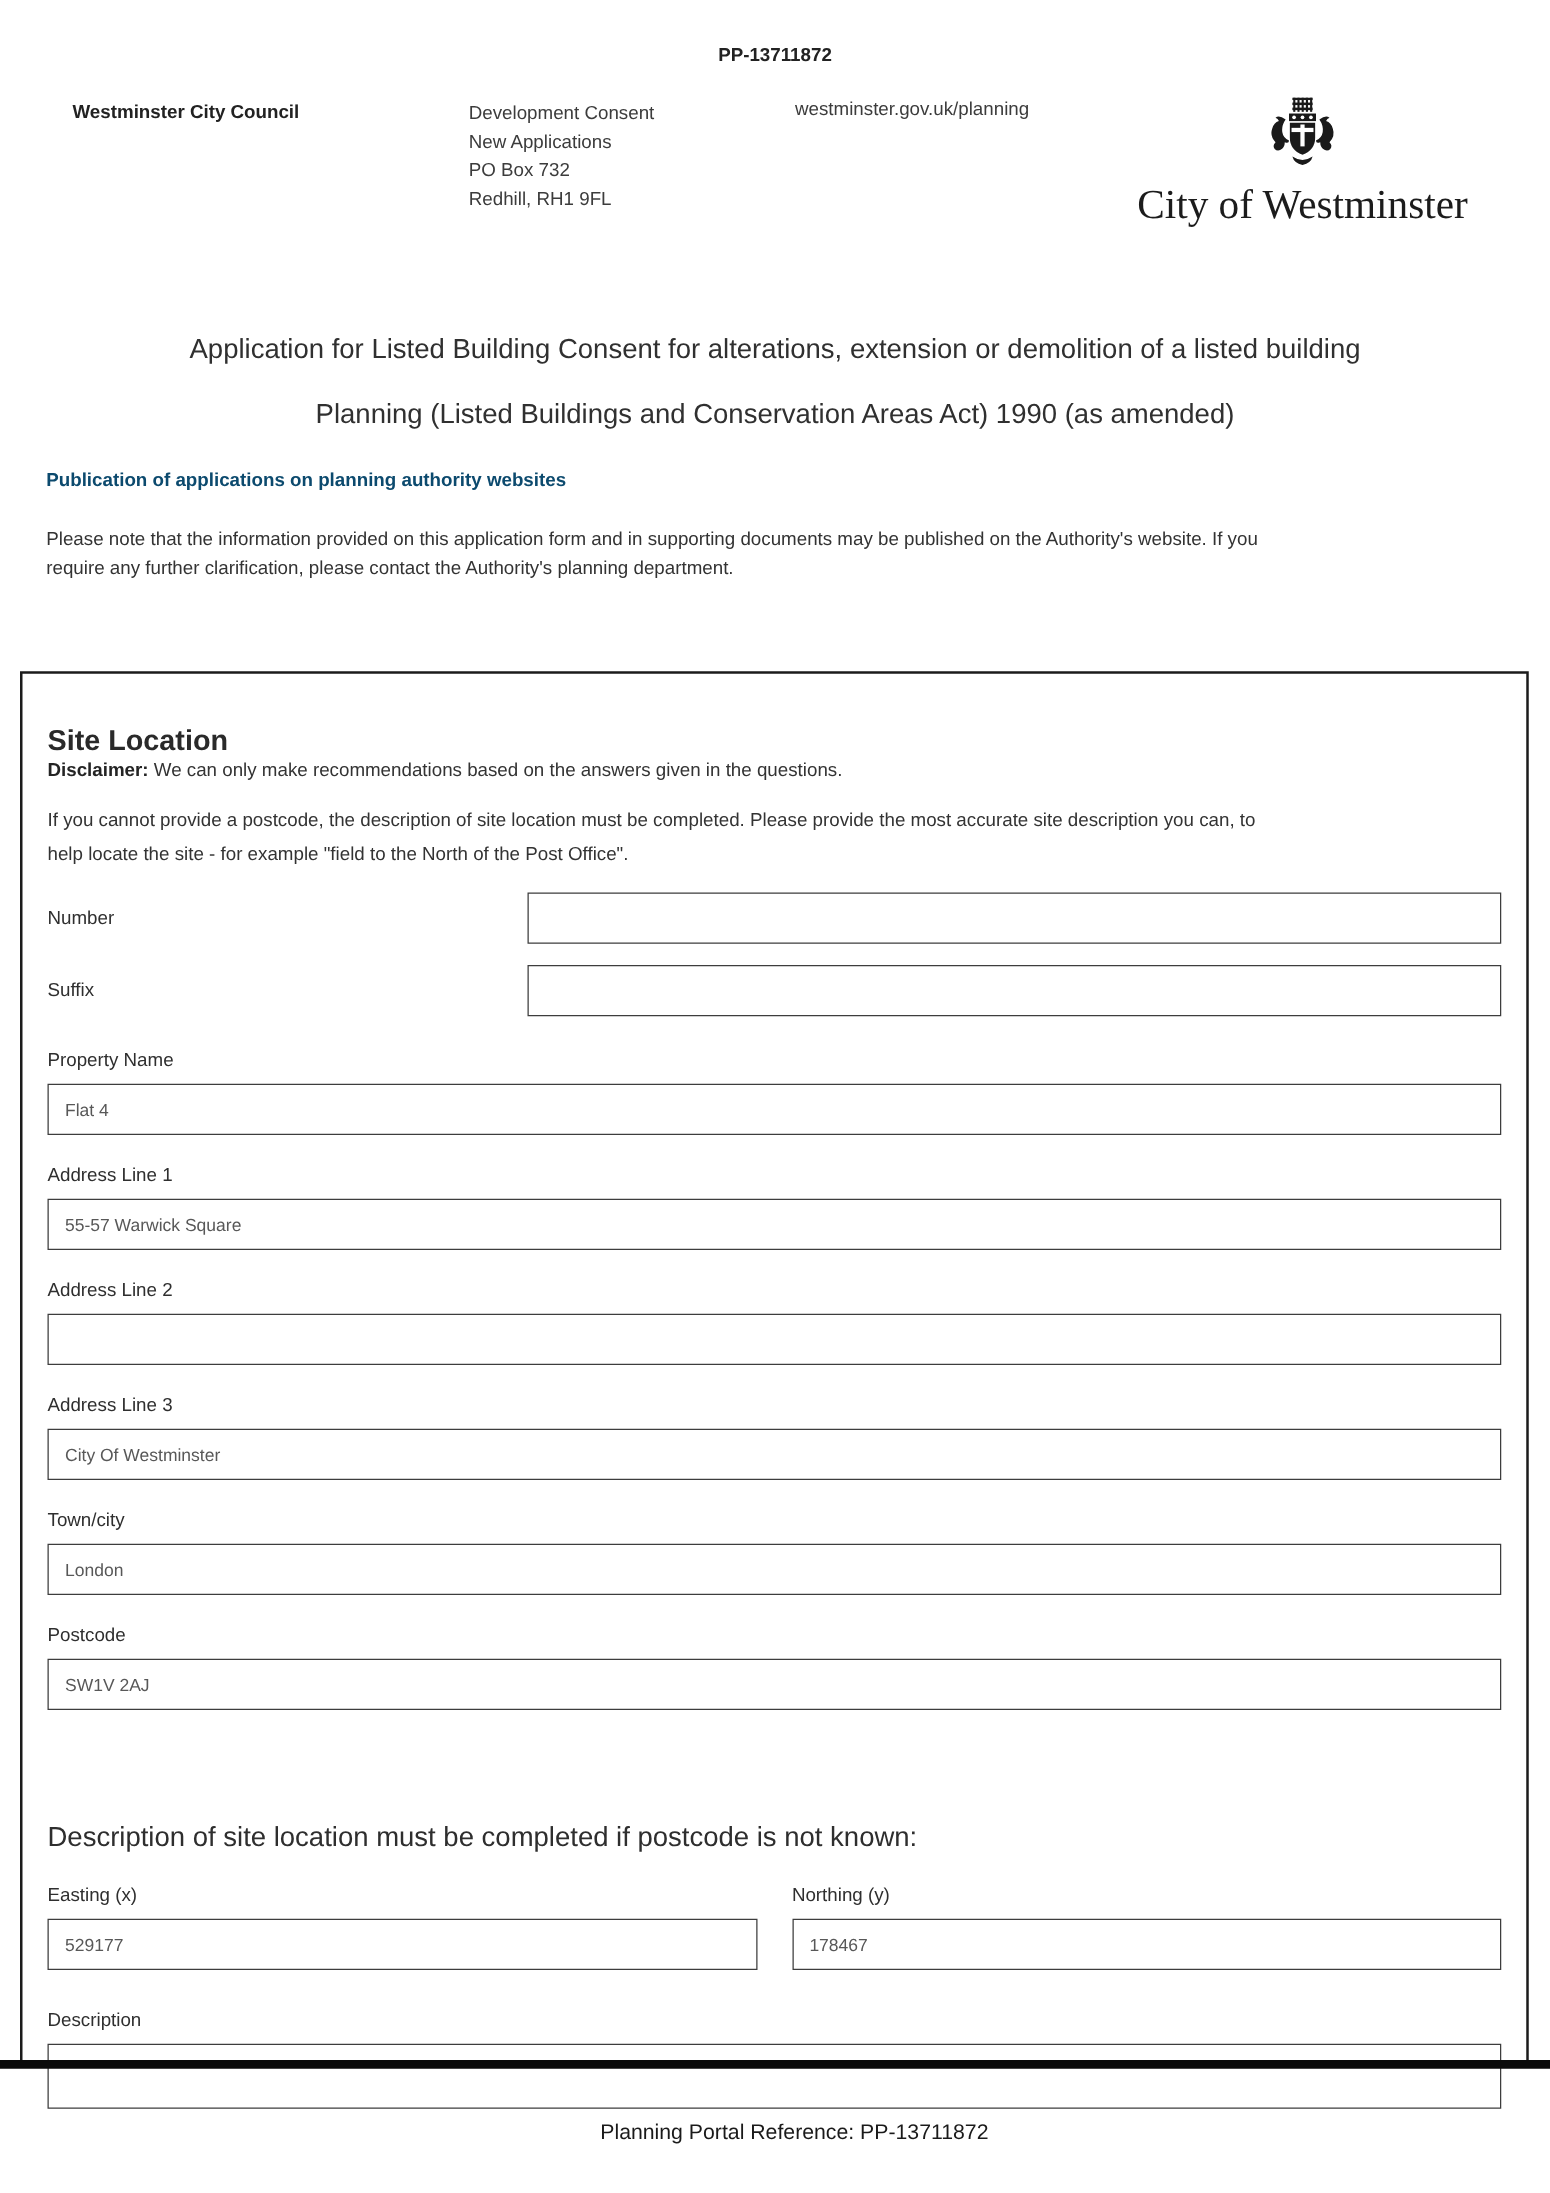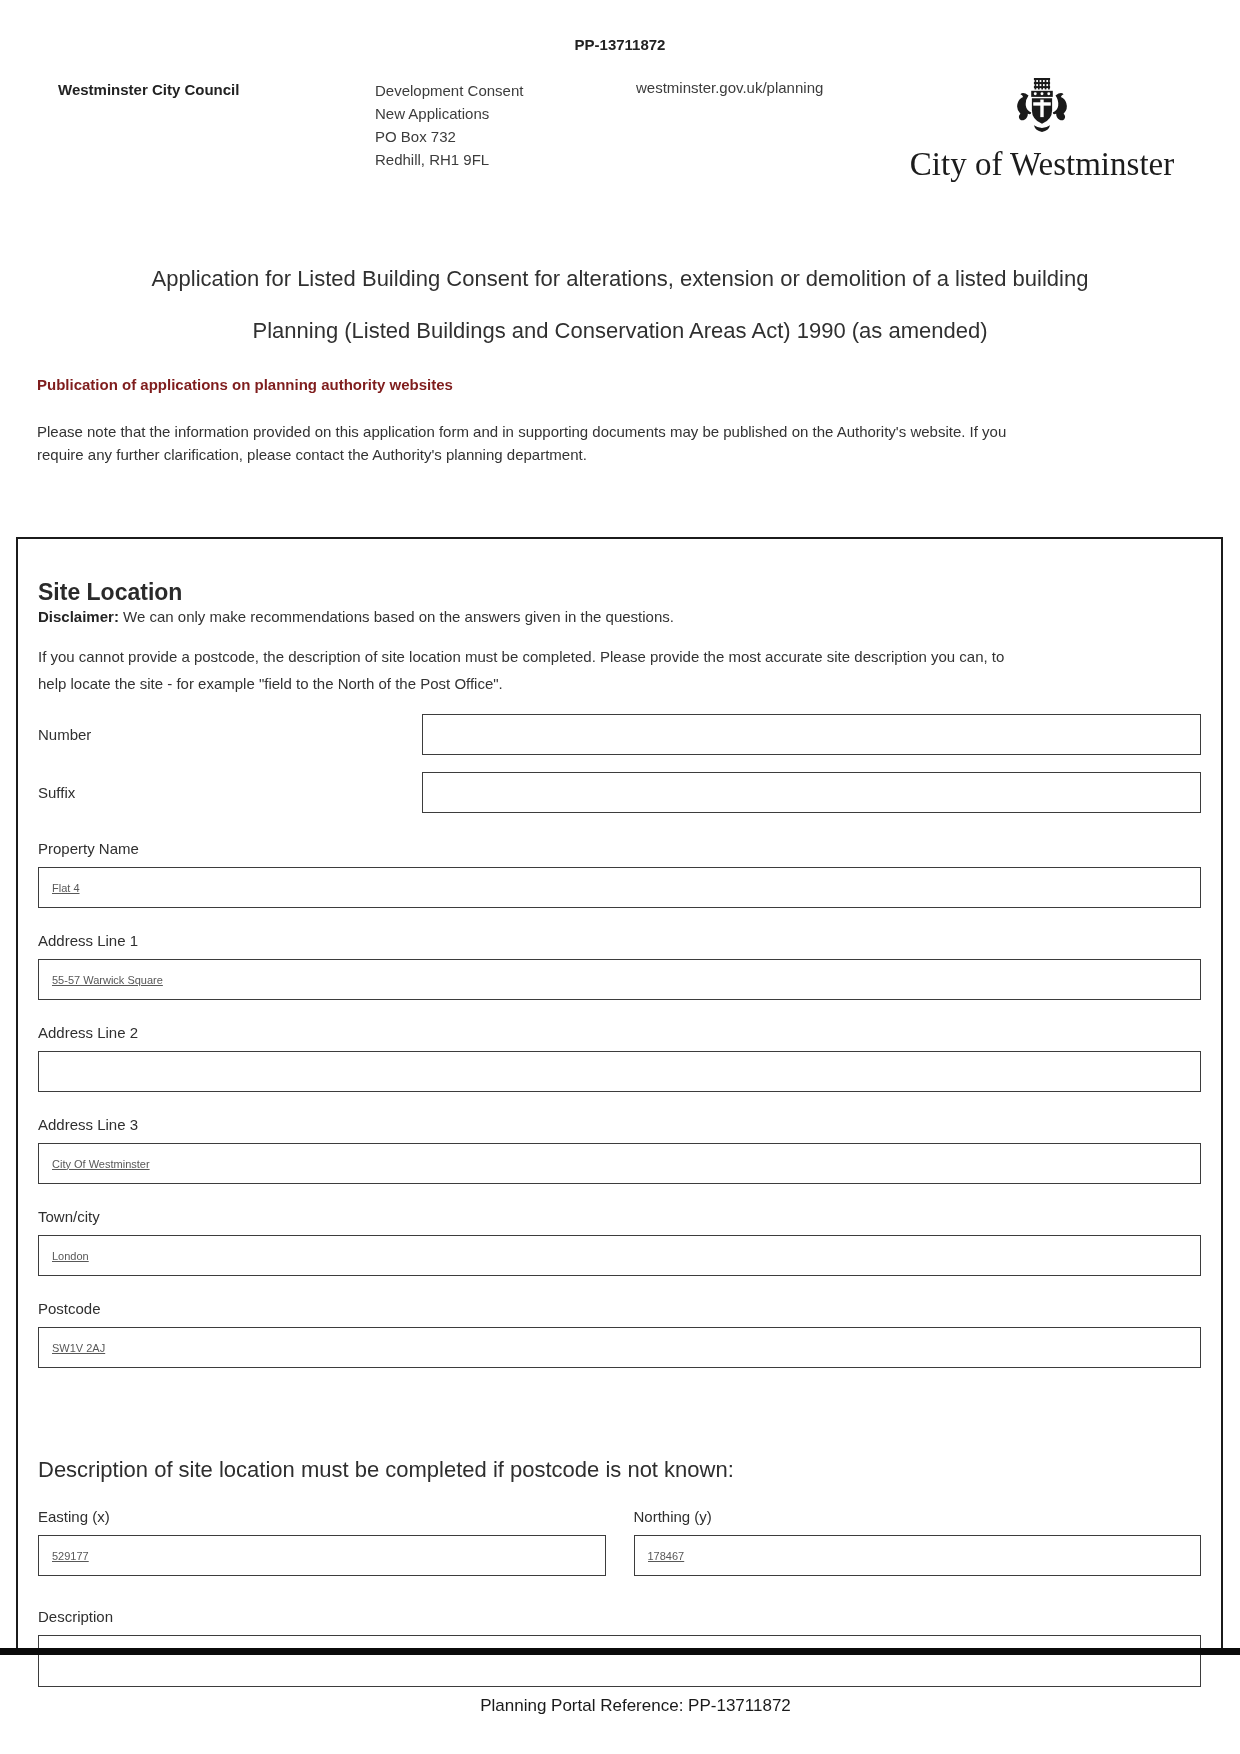--- a/index.html
+++ b/index.html
@@ -25,43 +25,43 @@
   .logo-crest { display: block; margin: 0 auto; }
   .logo-text {
     margin-top: 10px;
     font-family: "Liberation Serif", serif;
     font-size: 33px; color: #1c1c1c; white-space: nowrap; letter-spacing: 0px;
   }
 
   
   .title-1 { top: 266px; left: 0; width: 100%; text-align: center; font-size: 22px; color: #303030; }
   .title-2 { top: 318px; left: 0; width: 100%; text-align: center; font-size: 22px; color: #303030; }
-  .pub-heading { top: 376px; left: 37px; font-size: 15px; font-weight: bold; color: #7f1d1d; }
+  .pub-heading { top: 376px; left: 37px; font-size: 15px; font-weight: bold; color: #0c4a6e; }
   .pub-body { top: 420px; left: 37px; width: 1170px; font-size: 15px; line-height: 23px; color: #333; }
 
   
   .site-box {
     top: 537px; left: 16px; width: 1207px; height: 1116px;
     border: 2.5px solid #1b1b1b;
     padding: 0 20px;
     background: #ffffff;
   }
   .section-heading { margin-top: 40px; font-size: 23px; font-weight: bold; color: #2a2a2a; }
   .disclaimer { font-size: 15px; line-height: 22px; color: #333; }
   .disclaimer b { color: #242424; }
   .intro { margin-top: 15px; font-size: 15px; line-height: 27px; color: #333; }
   .intro span { display: block; }
 
   .field-label { font-size: 15px; color: #2f2f2f; line-height: 21px; }
   .text-input {
     display: block; width: 100%; height: 41px;
     border: 1.5px solid #3d3d3d; background: #fff;
     font-family: "Liberation Sans", sans-serif;
-    font-size: 11px; color: #585858; padding: 0 13px;
-    outline: none; border-radius: 0; text-decoration: underline;
+    font-size: 14px; color: #585858; padding: 0 13px;
+    outline: none; border-radius: 0;
   }
   .row-side { margin-top: 17px; display: flex; align-items: center; }
   .row-side:first-of-type { margin-top: 18px; }
   .row-side .field-label { width: 384px; flex: 0 0 384px; }
   .row-side .text-input { flex: 1; }
 
   .row-stacked { margin-top: 22px; }
   .row-stacked .text-input { margin-top: 8px; }
   .row-stacked.first { margin-top: 25px; }
 

